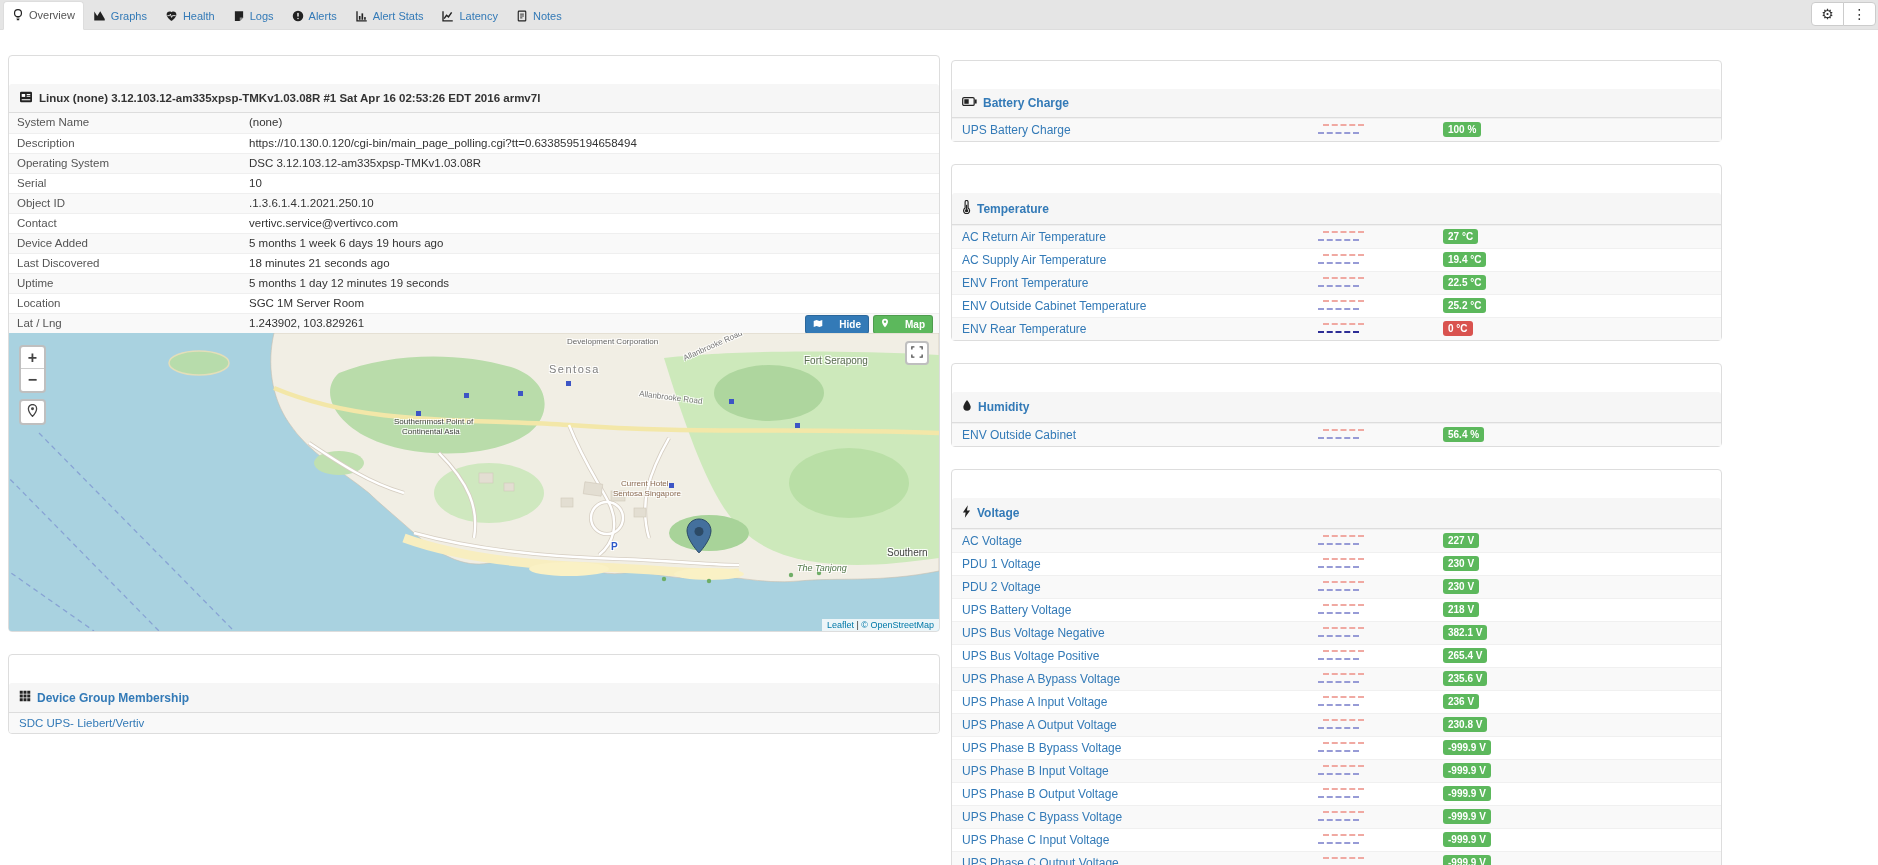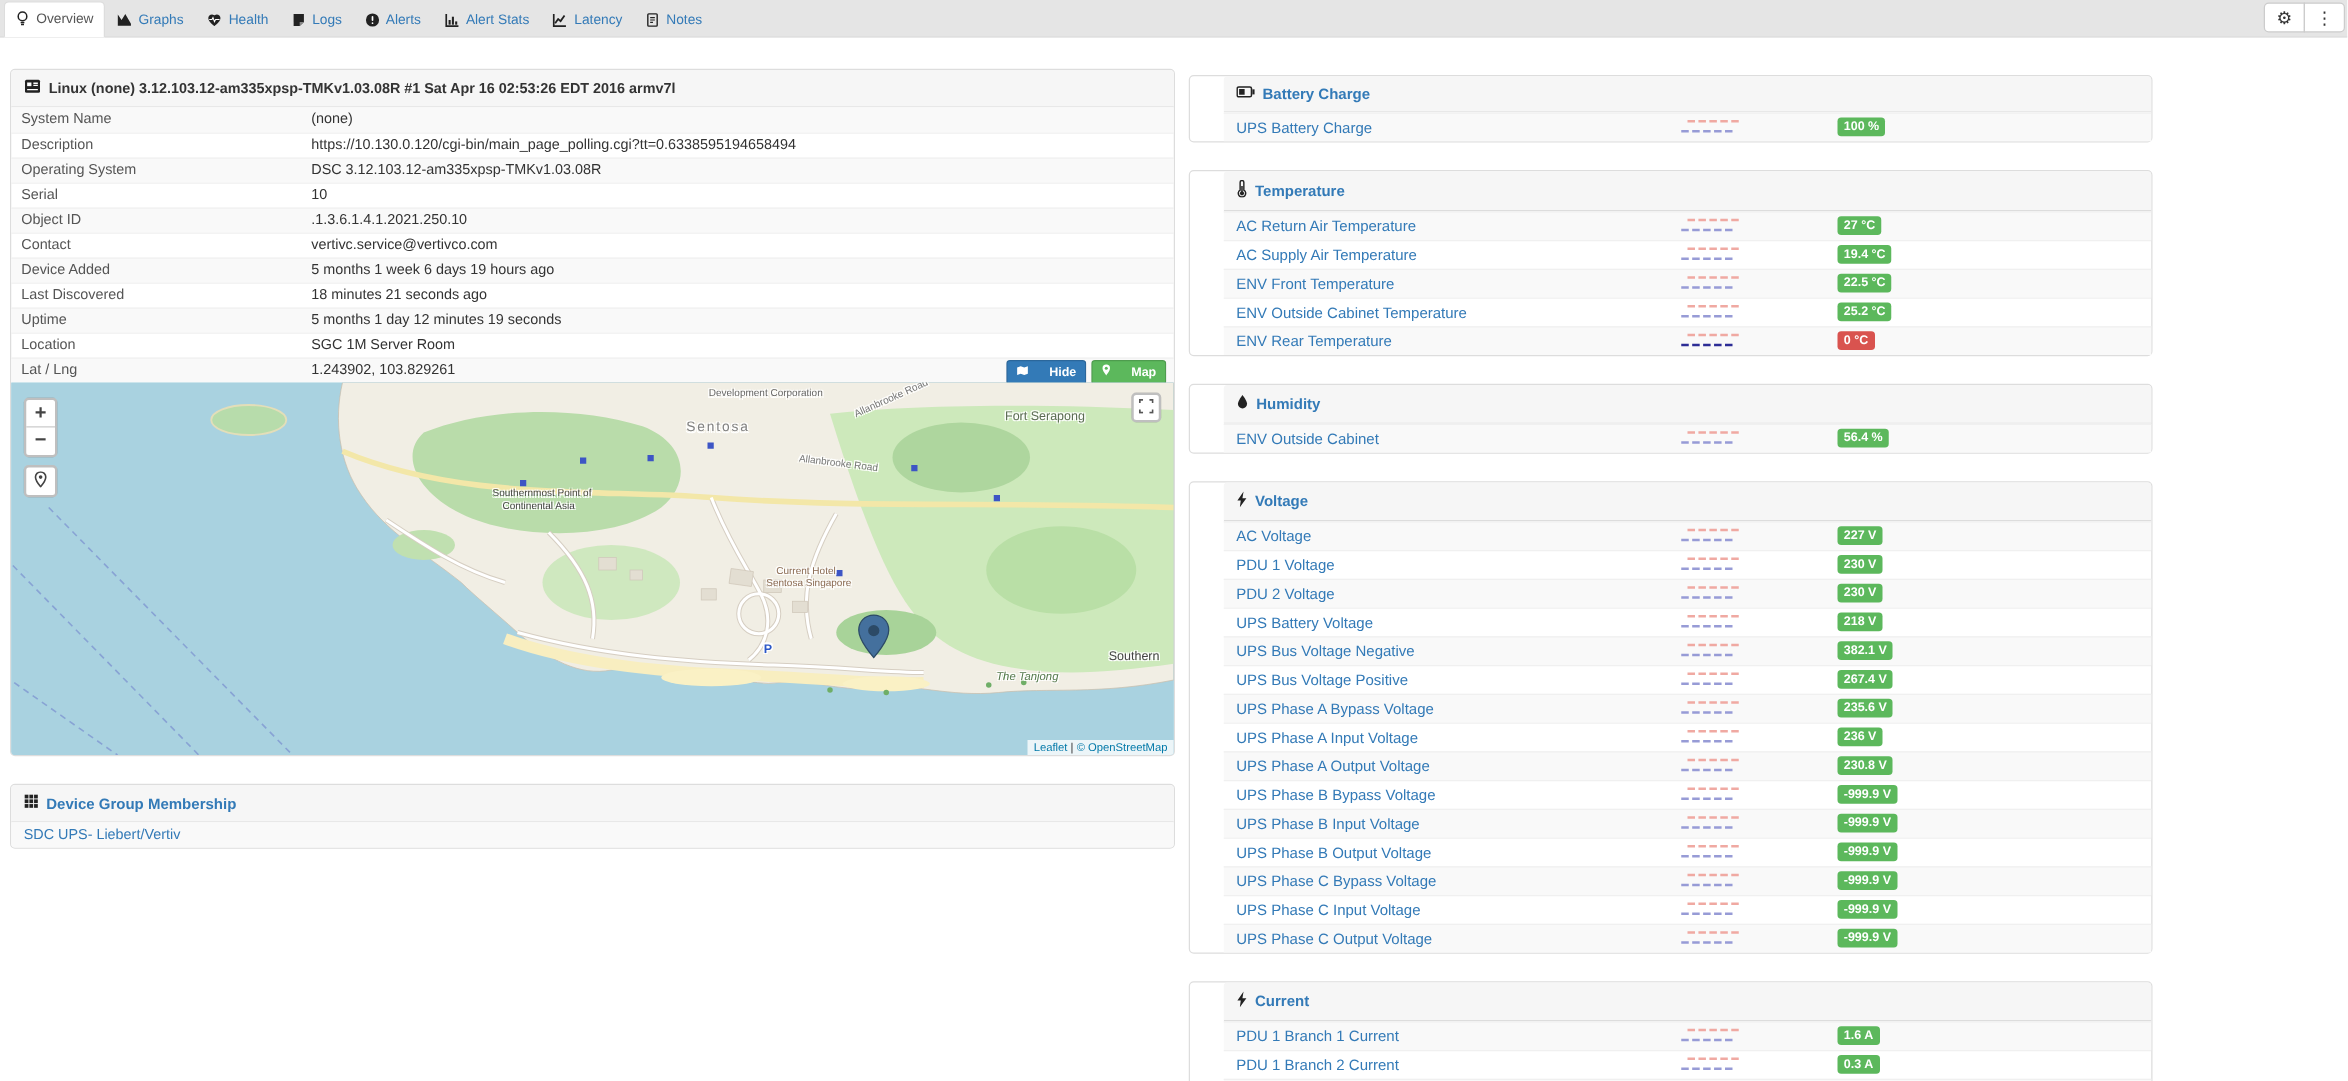--- a/index.html
+++ b/index.html
@@ -16,21 +16,21 @@
   .tab svg { display:block; }
   .nav-actions { position:absolute; right:2px; top:2px; display:flex; }
   .nav-btn { width:33px; height:24px; background:#fff; border:1px solid #ccc; color:#333;
     font-size:14px; line-height:22px; text-align:center; cursor:pointer; }
   .nav-btn:first-child { border-radius:4px 0 0 4px; }
   .nav-btn:last-child { border-radius:0 4px 4px 0; margin-left:-1px; }
 
   
   .panel { border:1px solid #ddd; border-radius:4px; background:#fff; }
   .panel-heading { background:#f6f6f6; border-bottom:1px solid #ddd; border-radius:3px 3px 0 0;
-    padding:7px 10px; font-weight:bold; font-size:11.5px; display:flex; align-items:center; gap:6px; color:#333; }
+    padding:7px 10px; font-weight:bold; font-size:11.5px; display:flex; align-items:center; gap:6px; color:#333;margin-top:28px; }
   .panel-heading.blue { color:#337ab7; font-size:12px; }
   .panel-heading svg { flex:none; }
 
   
   .left-col { position:absolute; left:8px; top:55px; width:932px; }
   .ltable { font-size:11.5px; }
   .lt-row { position:relative; padding:2px 8px; line-height:15.5px; height:20px; border-top:1px solid #efefef; }
   .ltable > div:nth-of-type(odd) { background:#f9f9f9; }
   .lt-row:first-of-type { border-top:none; }
   .lt-label { color:#555; }
@@ -59,21 +59,21 @@
     padding:1px 5px; color:#333; z-index:3; }
   .map-attr .lnk { color:#0078a8; }
 
   
   .dg-panel { margin-top:22px; }
   .dg-row { padding:4px 10px; font-size:11.5px; background:#f9f9f9; border-radius:0 0 3px 3px; }
   .dg-row a { color:#337ab7; text-decoration:none; cursor:pointer; }
 
   
   .right-col { position:absolute; left:951px; top:60px; width:771px; }
-  .sensor-panel { margin-bottom:22px;padding-left:27px; }
+  .sensor-panel { margin-bottom:22px; }
   .s-row { position:relative; height:23px; padding:4px 10px; }
   .srows > div:nth-of-type(odd) { background:#f9f9f9; }
   .srows > div { border-top:1px solid #f0f0f0; }
   .s-label { color:#337ab7; font-size:12px; line-height:15px; text-decoration:none; cursor:pointer; }
   .spark { position:absolute; left:366px; top:0; width:46px; height:23px; }
   .sp-top,.sp-bot { position:absolute; display:block; height:0; border-top:2px dashed #f0a9a2; }
   .sp-top { left:5px; right:0; top:5px; }
   .sp-bot { left:0; right:5px; top:13px; border-top-color:#979bd6; }
   .spark[data-spark="dark"] .sp-bot { border-top-color:#2d2d96; border-top-width:2.5px; }
   .badge { position:absolute; left:491px; top:3px; background:#5cb85c; color:#fff; font-size:10px;
@@ -541,21 +541,21 @@
           </span>
           <span class="badge" data-status="ok">382.1 V</span>
         </div>
 
         <div class="s-row">
           <a class="s-label">UPS Bus Voltage Positive</a>
           <span class="spark" data-spark="normal">
             <i class="sp-top"></i>
             <i class="sp-bot"></i>
           </span>
-          <span class="badge" data-status="ok">267.4 V</span>
+          <span class="badge" data-status="ok">265.4 V</span>
         </div>
 
         <div class="s-row">
           <a class="s-label">UPS Phase A Bypass Voltage</a>
           <span class="spark" data-spark="normal">
             <i class="sp-top"></i>
             <i class="sp-bot"></i>
           </span>
           <span class="badge" data-status="ok">235.6 V</span>
         </div>

